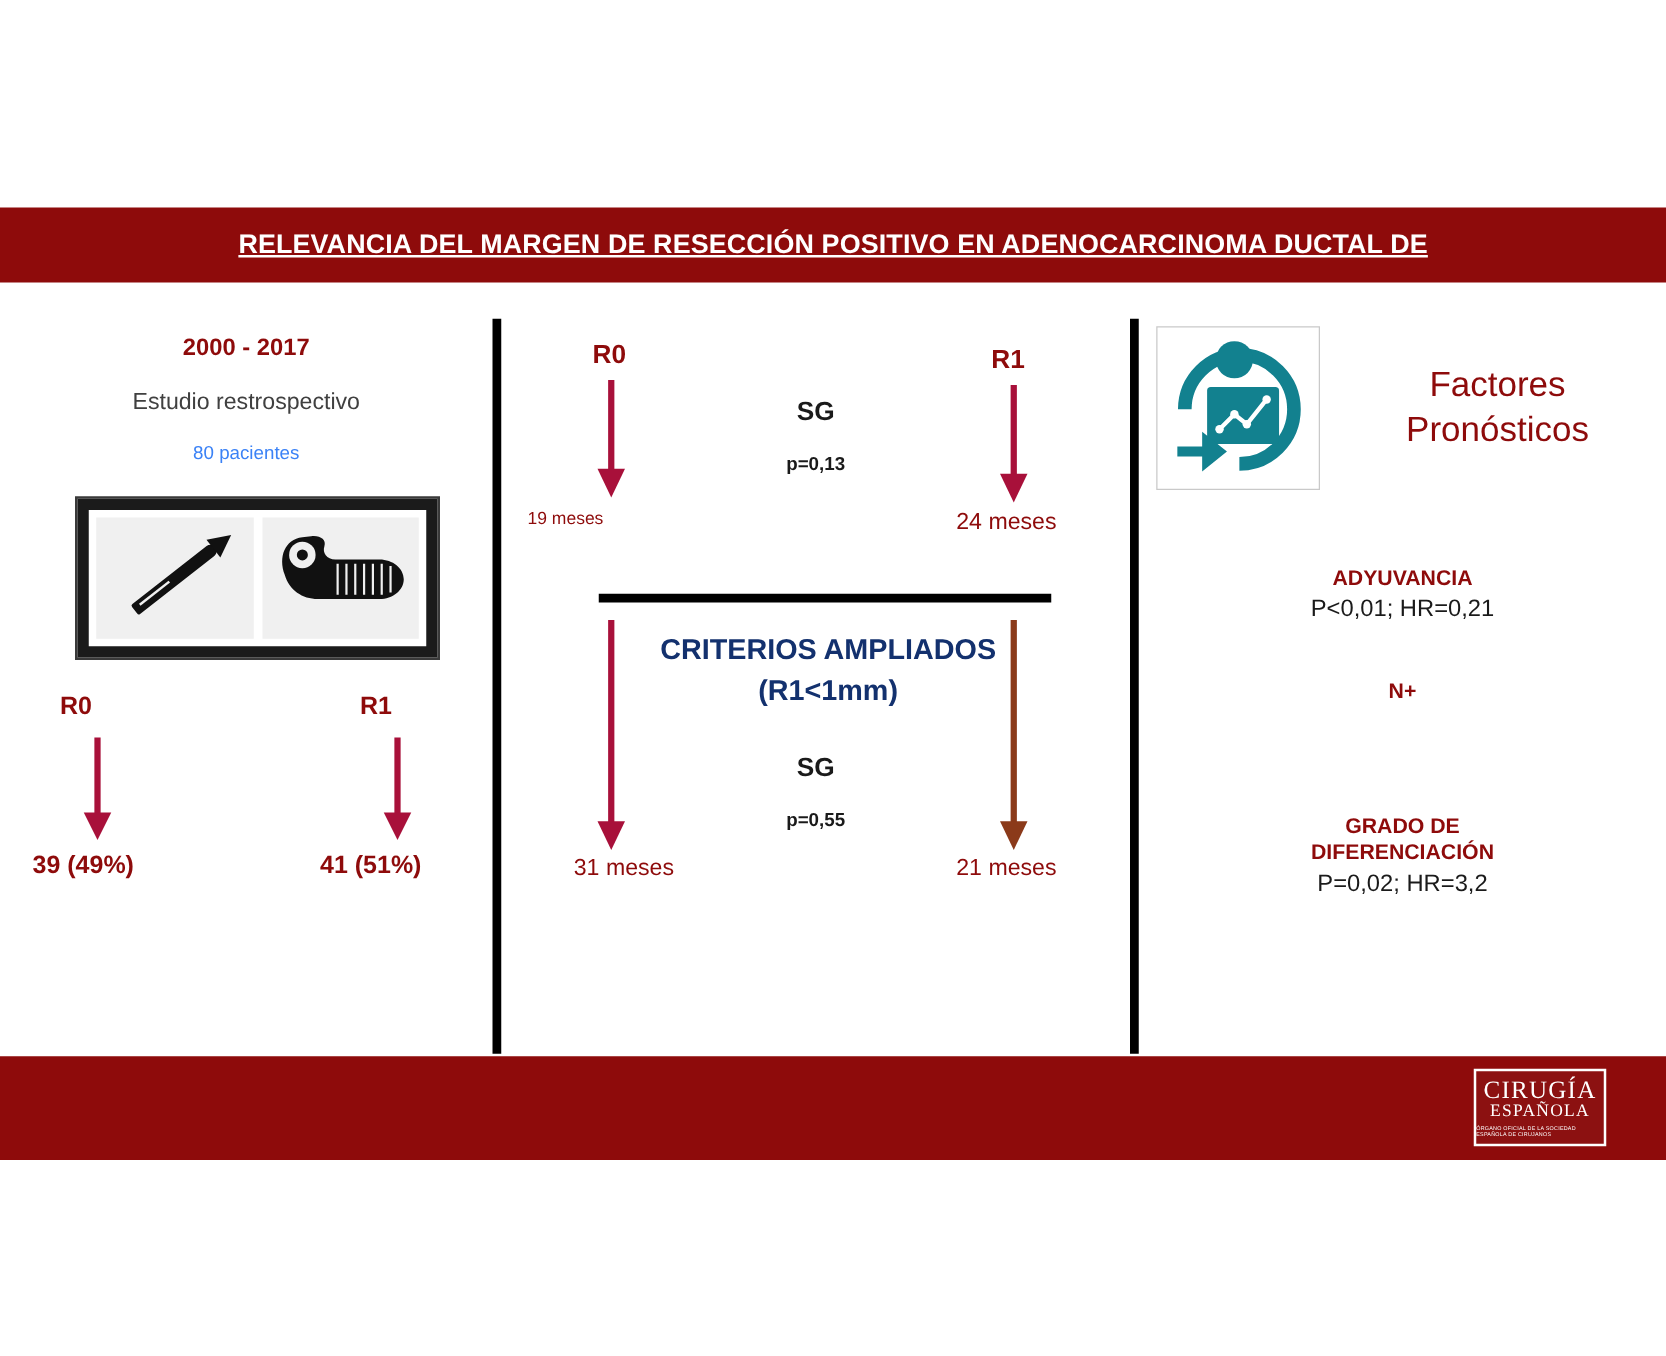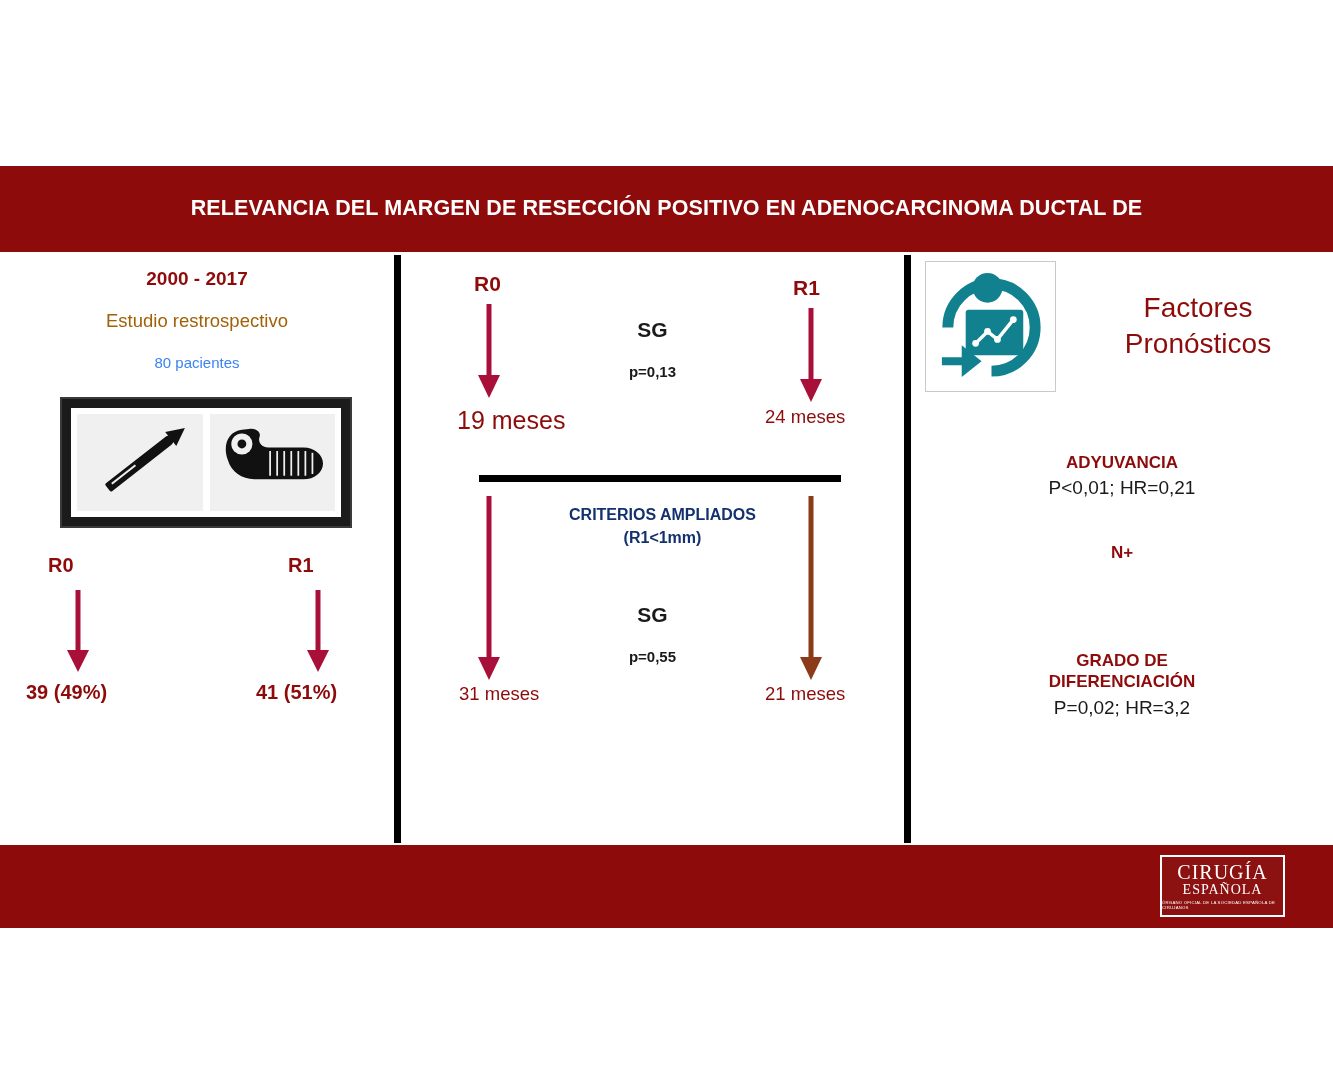--- a/index.html
+++ b/index.html
@@ -14,28 +14,29 @@
     position: relative;
     overflow: hidden;
   }
 
   
   .title-banner {
     position: absolute;
     left: 0;
     top: 166px;
     width: 1333px;
-    height: 86px;
+    height: 60px;
     background: #8e0b0b;
     color: #ffffff;
     display: flex;
     align-items: center;
     justify-content: center;
     box-sizing: border-box;
     padding: 0 60px;
+    text-decoration: underline;
   }
   .title-text {
     font-size: 21.5px;
     font-weight: bold;
     line-height: 1.35;
     text-align: center;
     letter-spacing: 0.1px;
   }
 
   
@@ -44,21 +45,21 @@
     left: 0;
     top: 845px;
     width: 1333px;
     height: 83px;
     background: #8e0b0b;
   }
   .logo-box {
     position: absolute;
     right: 48px;
     top: 855px;
-    width: 125px;
+    width: 106px;
     height: 62px;
     background: #8c1111;
     border: 2px solid #ffffff;
     box-sizing: border-box;
     display: flex;
     flex-direction: column;
     align-items: center;
     justify-content: center;
     color: #ffffff;
   }
@@ -107,21 +108,21 @@
     text-align: center;
     color: #8e0b0b;
     font-size: 19px;
     font-weight: bold;
   }
   .c1-study {
     position: absolute;
     top: 52px;
     width: 100%;
     text-align: center;
-    color: #a16207;
+    color: #404040;
     font-size: 18.5px;
   }
   .c1-patients {
     position: absolute;
     top: 96px;
     width: 100%;
     text-align: center;
     color: #3b82f6;
     font-size: 15px;
   }
@@ -263,22 +264,21 @@
     text-align: center;
     font-size: 15px;
     font-weight: bold;
     color: #1a1a1a;
   }
   .c2-m1-left {
     position: absolute;
     left: 21px;
     top: 148px;
     color: #8e0b0b;
-    font-size: 25px;
-    margin-left: 35px;
+    font-size: 14px;
   }
   .c2-m1-right {
     position: absolute;
     left: 364px;
     top: 148px;
     color: #8e0b0b;
     font-size: 18.5px;
   }
 
   .hrule {
@@ -290,21 +290,21 @@
     background: #000000;
   }
 
   .c2-criteria {
     position: absolute;
     left: 0;
     top: 245px;
     width: 523px;
     text-align: center;
     color: #13316e;
-    font-size: 16px;
+    font-size: 23px;
     font-weight: bold;
     line-height: 1.45;
   }
   .c2-sg2 {
     position: absolute;
     left: 0;
     top: 345px;
     width: 503px;
     text-align: center;
     font-size: 21px;

